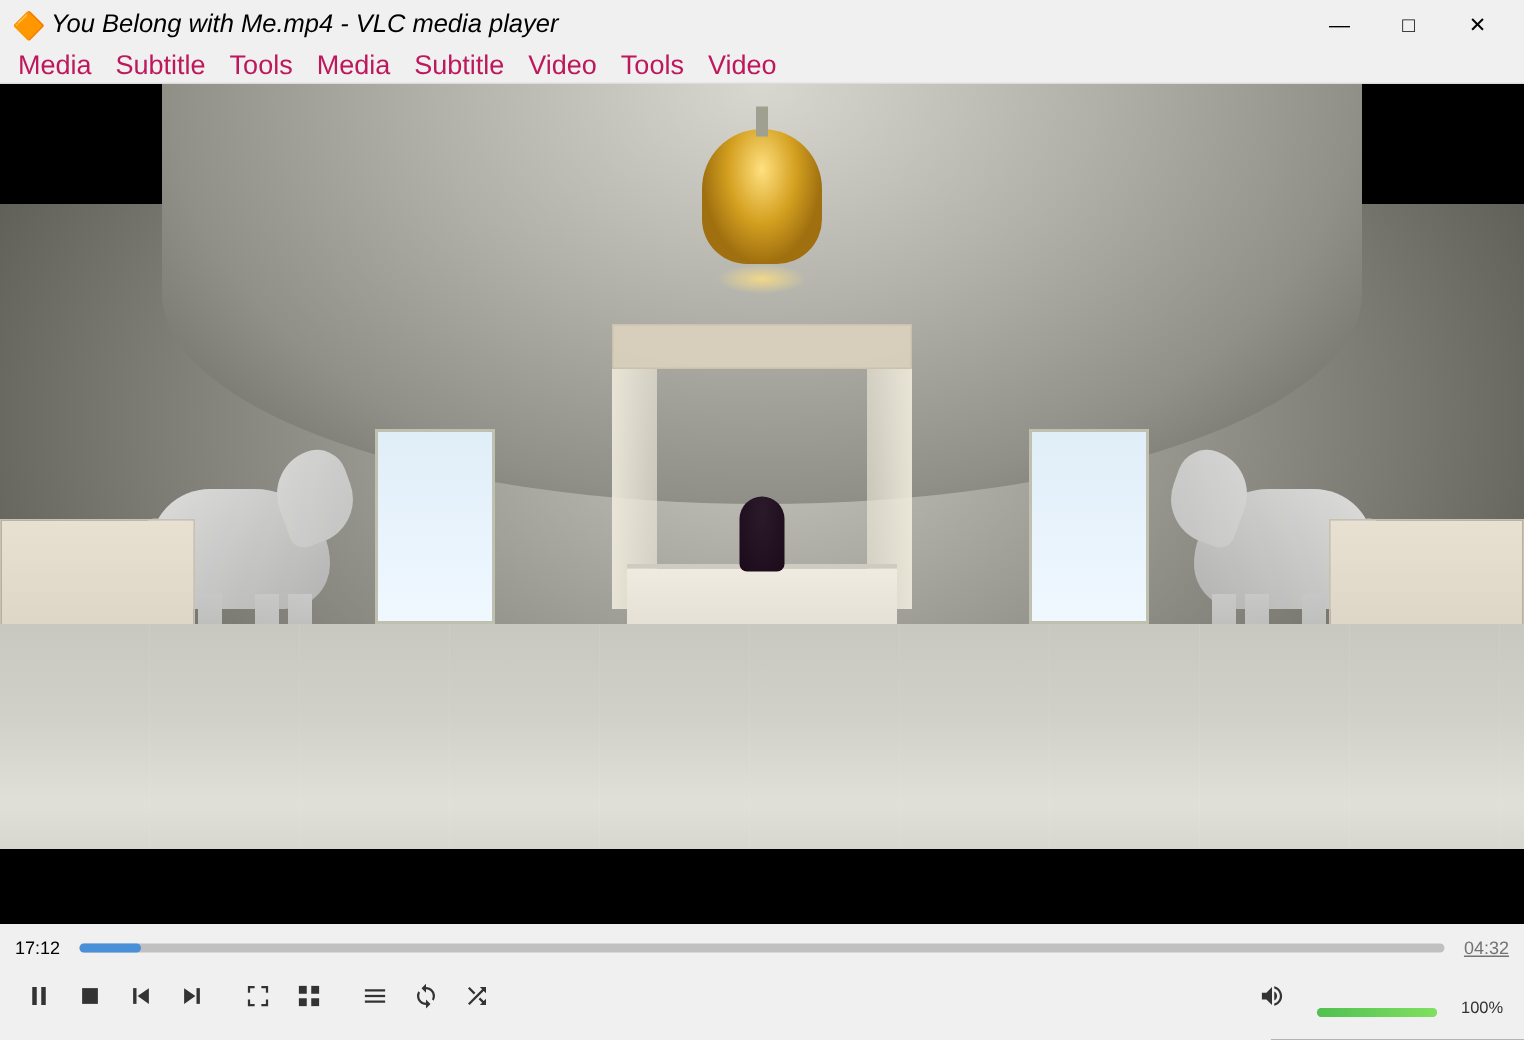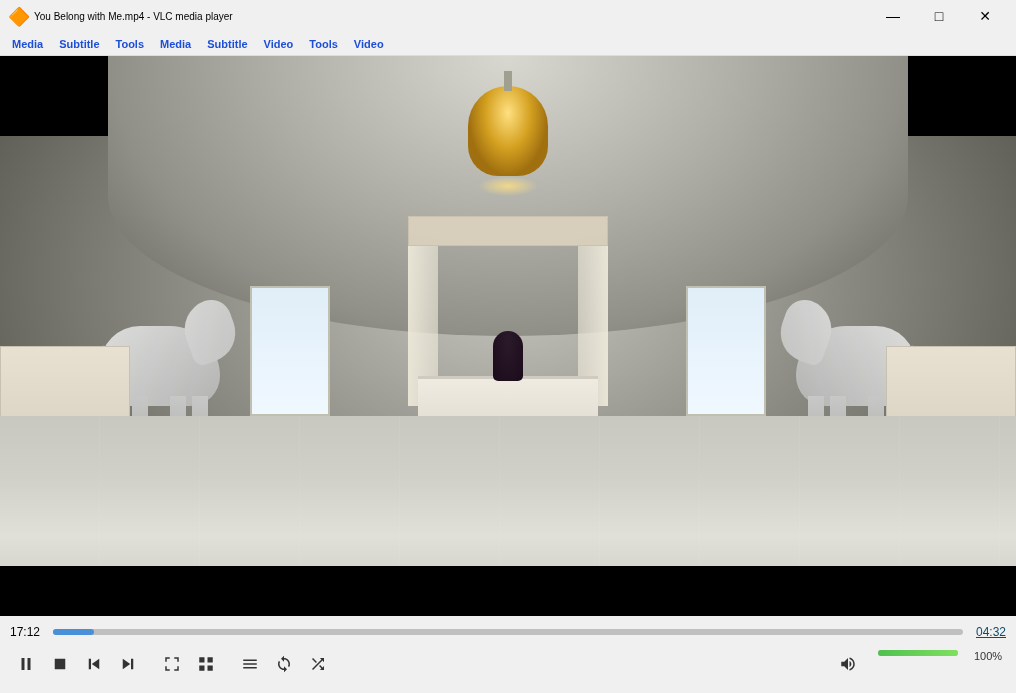--- a/index.html
+++ b/index.html
@@ -25,22 +25,23 @@
     #title-left {
       display: flex;
       align-items: center;
       gap: 6px;
     }
     #vlc-icon {
       width: 20px;
       height: 20px;
     }
     #title-text {
-      font-size: 10px;
+      font-size: 17px;
       color: #000;
+      font-style: italic;
     }
     #window-controls {
       display: flex;
       gap: 0;
     }
     .win-btn {
       width: 46px;
       height: 32px;
       border: none;
       background: transparent;
@@ -57,24 +58,23 @@
       display: flex;
       align-items: center;
       height: 24px;
       background: #f0f0f0;
       padding: 0 4px;
       border-bottom: 1px solid #ddd;
     }
     .menu-item {
       padding: 2px 8px;
       cursor: pointer;
-      font-size: 11px;
-      color: #1d4ed8;
+      font-size: 18px;
+      color: #be185d;
       border-radius: 2px;
-      font-weight: bold;
     }
 
     
     #video-area {
       width: 1016px;
       height: 560px;
       background: #000;
       position: relative;
       overflow: hidden;
     }
@@ -368,21 +368,21 @@
       position: relative;
     }
     #progress-bar-fill {
       height: 100%;
       background: #4a90d9;
       border-radius: 3px;
       width: 8%;
     }
     #time-total {
       font-size: 12px;
-      color: #0c4a6e;
+      color: #737373;
       min-width: 35px;
       text-align: right;
       text-decoration: underline;
     }
 
     
     #controls-row {
       display: flex;
       align-items: center;
       padding: 2px 10px;
@@ -406,21 +406,21 @@
     #controls-right {
       margin-left: auto;
       display: flex;
       align-items: center;
       gap: 4px;
     }
 
     
     #volume-area {
       display: flex;
-      align-items: flex-start;
+      align-items: flex-end;
       gap: 16px;
     }
     #volume-icon-btn {
       width: 28px;
       height: 28px;
       border: none;
       background: transparent;
       cursor: pointer;
       display: flex;
       align-items: center;

